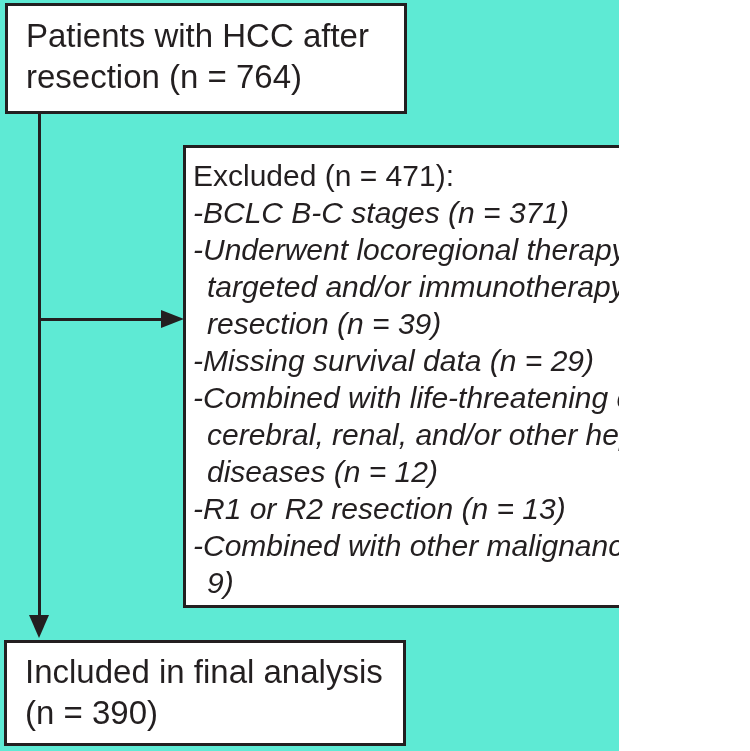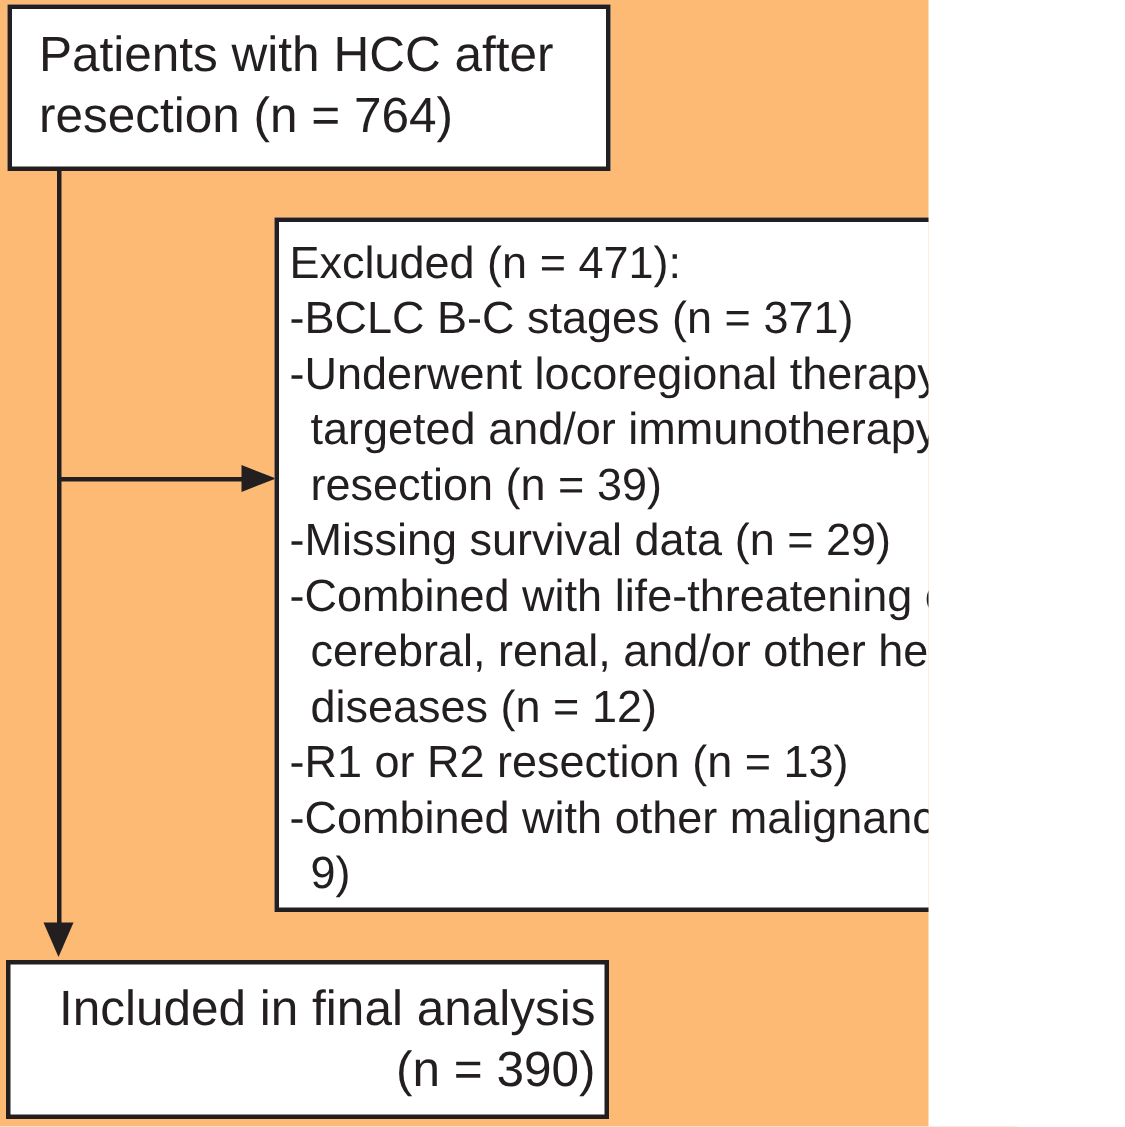--- a/index.html
+++ b/index.html
@@ -1,20 +1,20 @@
 <!DOCTYPE html>
 <html><head>
 <meta charset="utf-8">
 <style>
   html, body { margin: 0; padding: 0; background: #ffffff; }
   .canvas {
     position: relative;
     width: 619px;
     height: 751px;
-    background: #fdba74;
+    background: #5eead4;
     font-family: "Liberation Sans", sans-serif;
     color: #231f20;
     overflow: hidden;
   }
   .box {
     position: absolute;
     box-sizing: border-box;
     border: 3px solid #231f20;
     background: #ffffff;
   }
@@ -26,27 +26,27 @@
   }
   .excluded-box {
     left: 183px; top: 145px;
     width: 563px; height: 463px;
     font-size: 30px; line-height: 37px;
     padding: 9px 5px 0 7px;
   }
   .exc-item {
     padding-left: 14px;
     text-indent: -14px;
+    font-style: italic;
   }
   .bottom-box {
     left: 4px; top: 640px;
     width: 402px; height: 106px;
     font-size: 33px; line-height: 41px;
     padding: 8px 6px 0 18px;
-    text-align: right;
   }
   .vline {
     position: absolute;
     left: 38px; top: 114px;
     width: 3px; height: 502px;
     background: #231f20;
   }
   .arrowhead-down {
     position: absolute;
     left: 29px; top: 615px;

